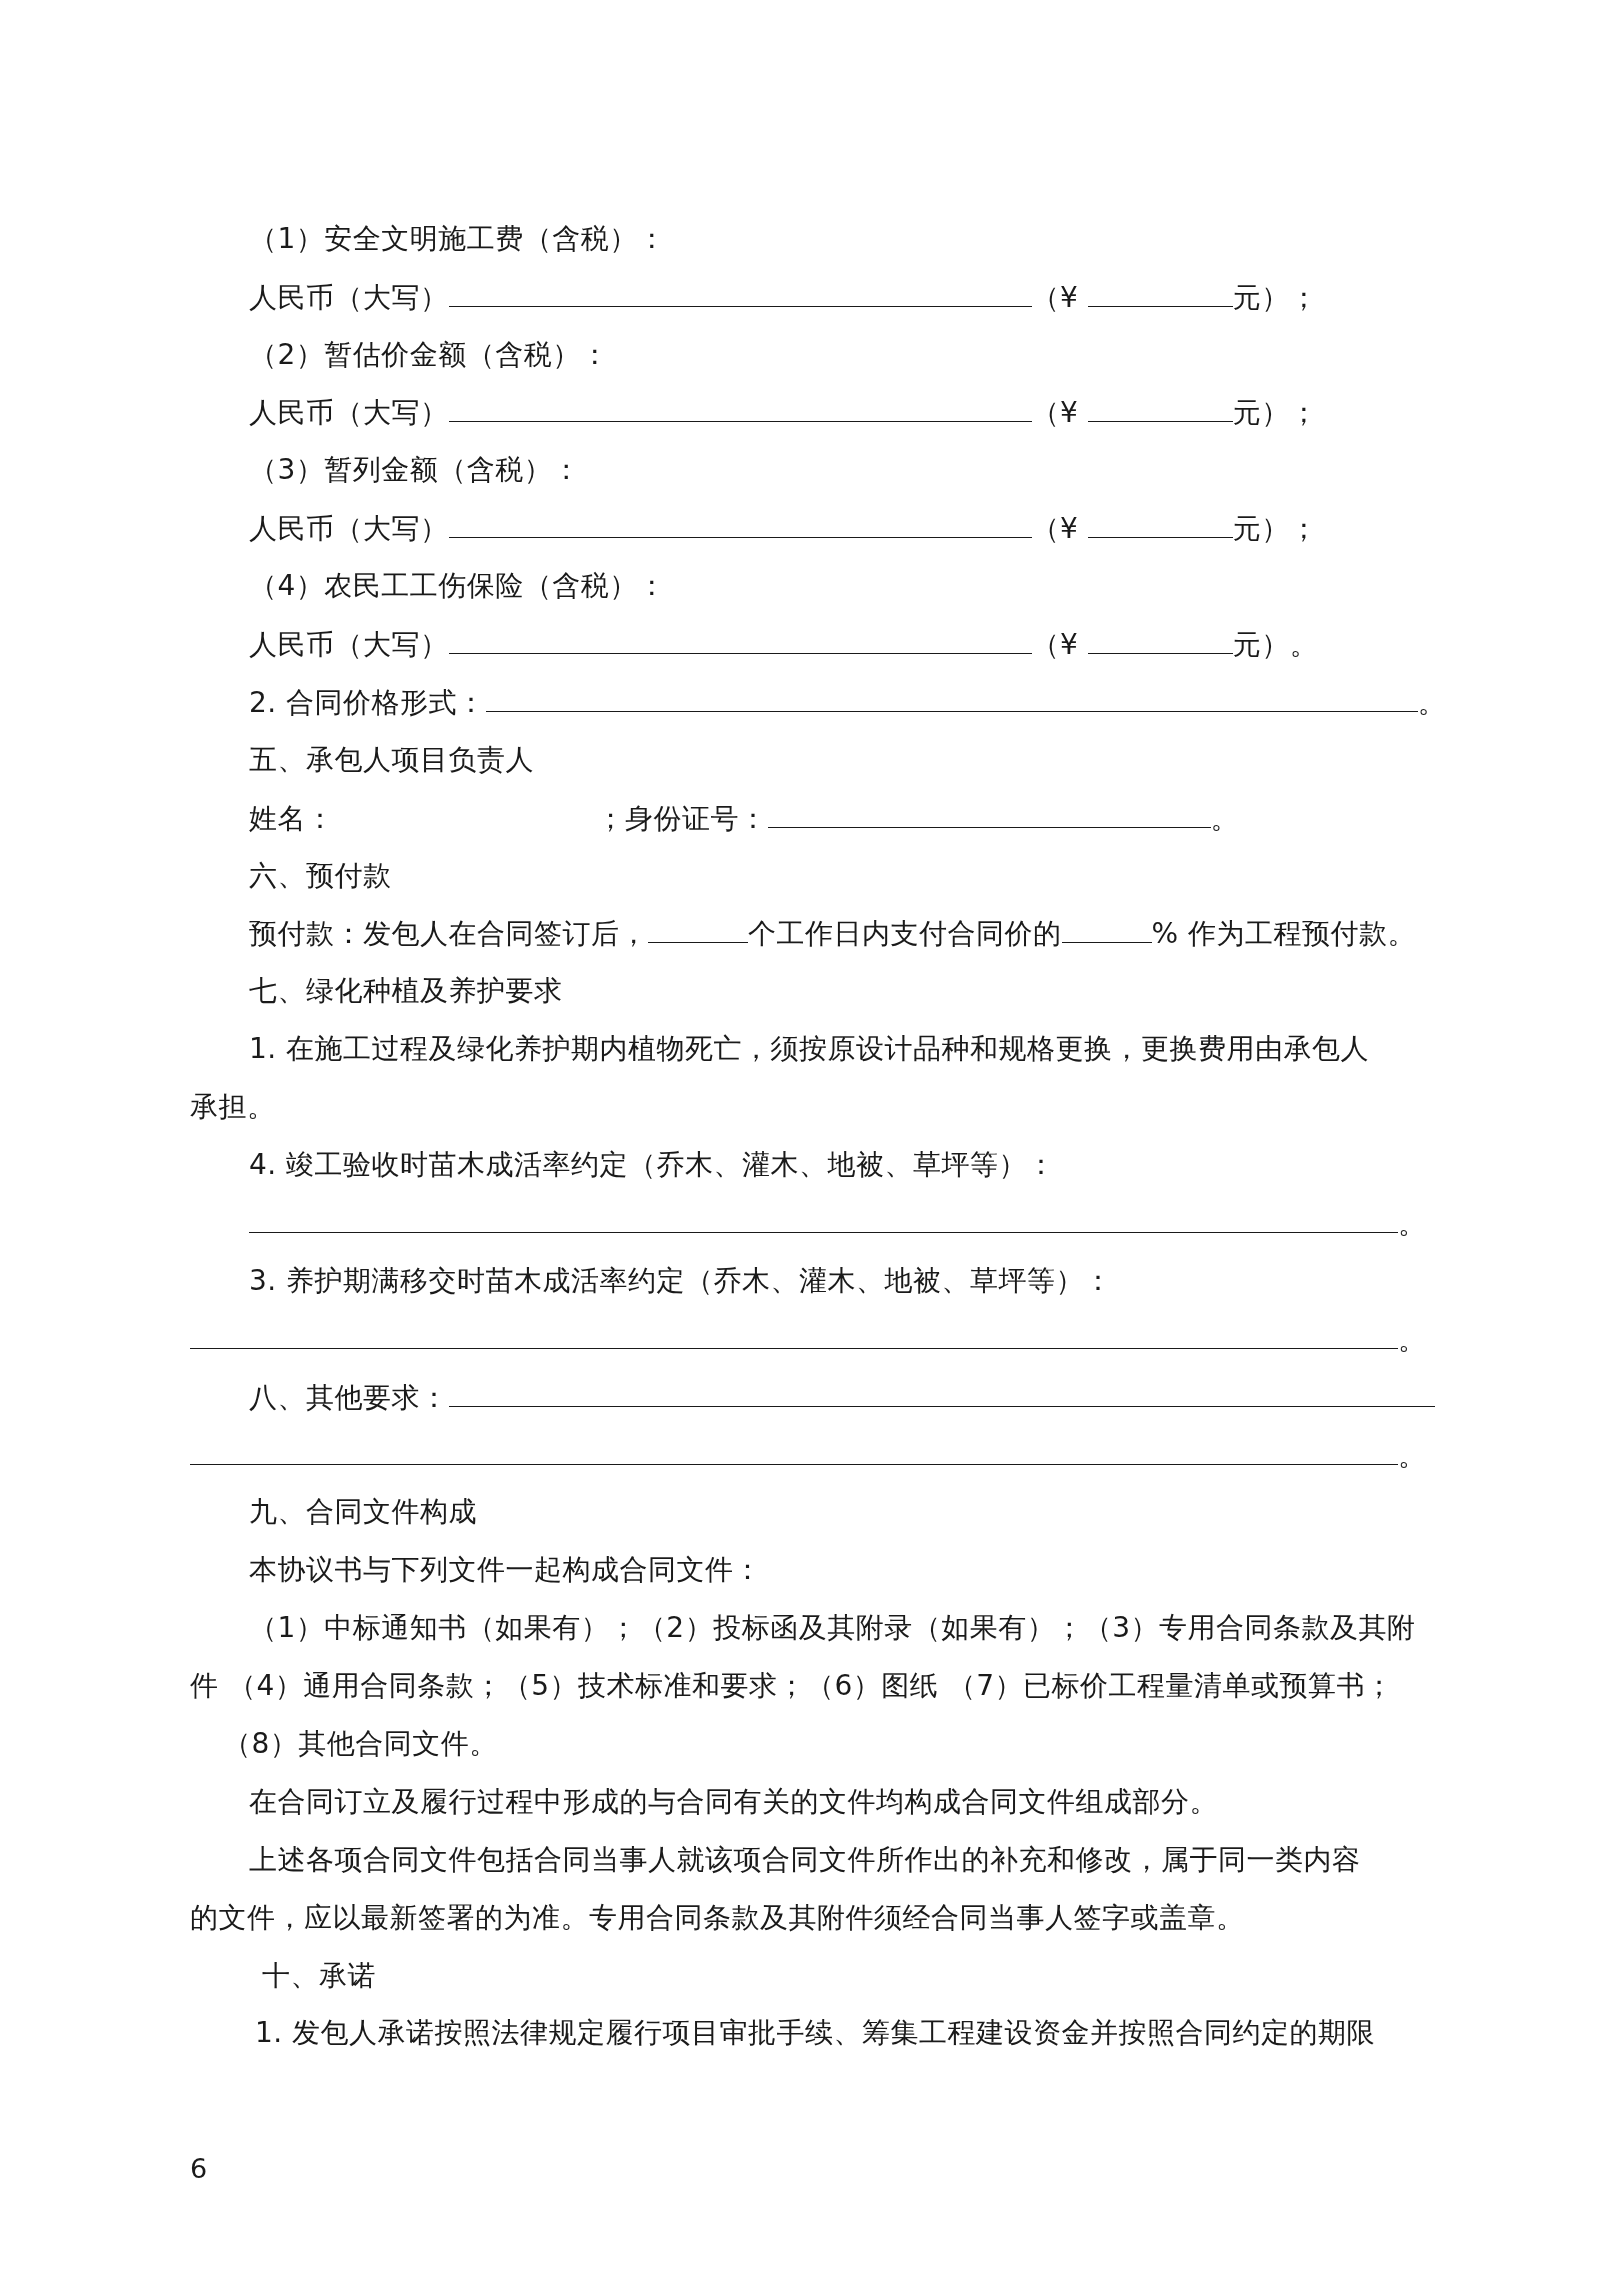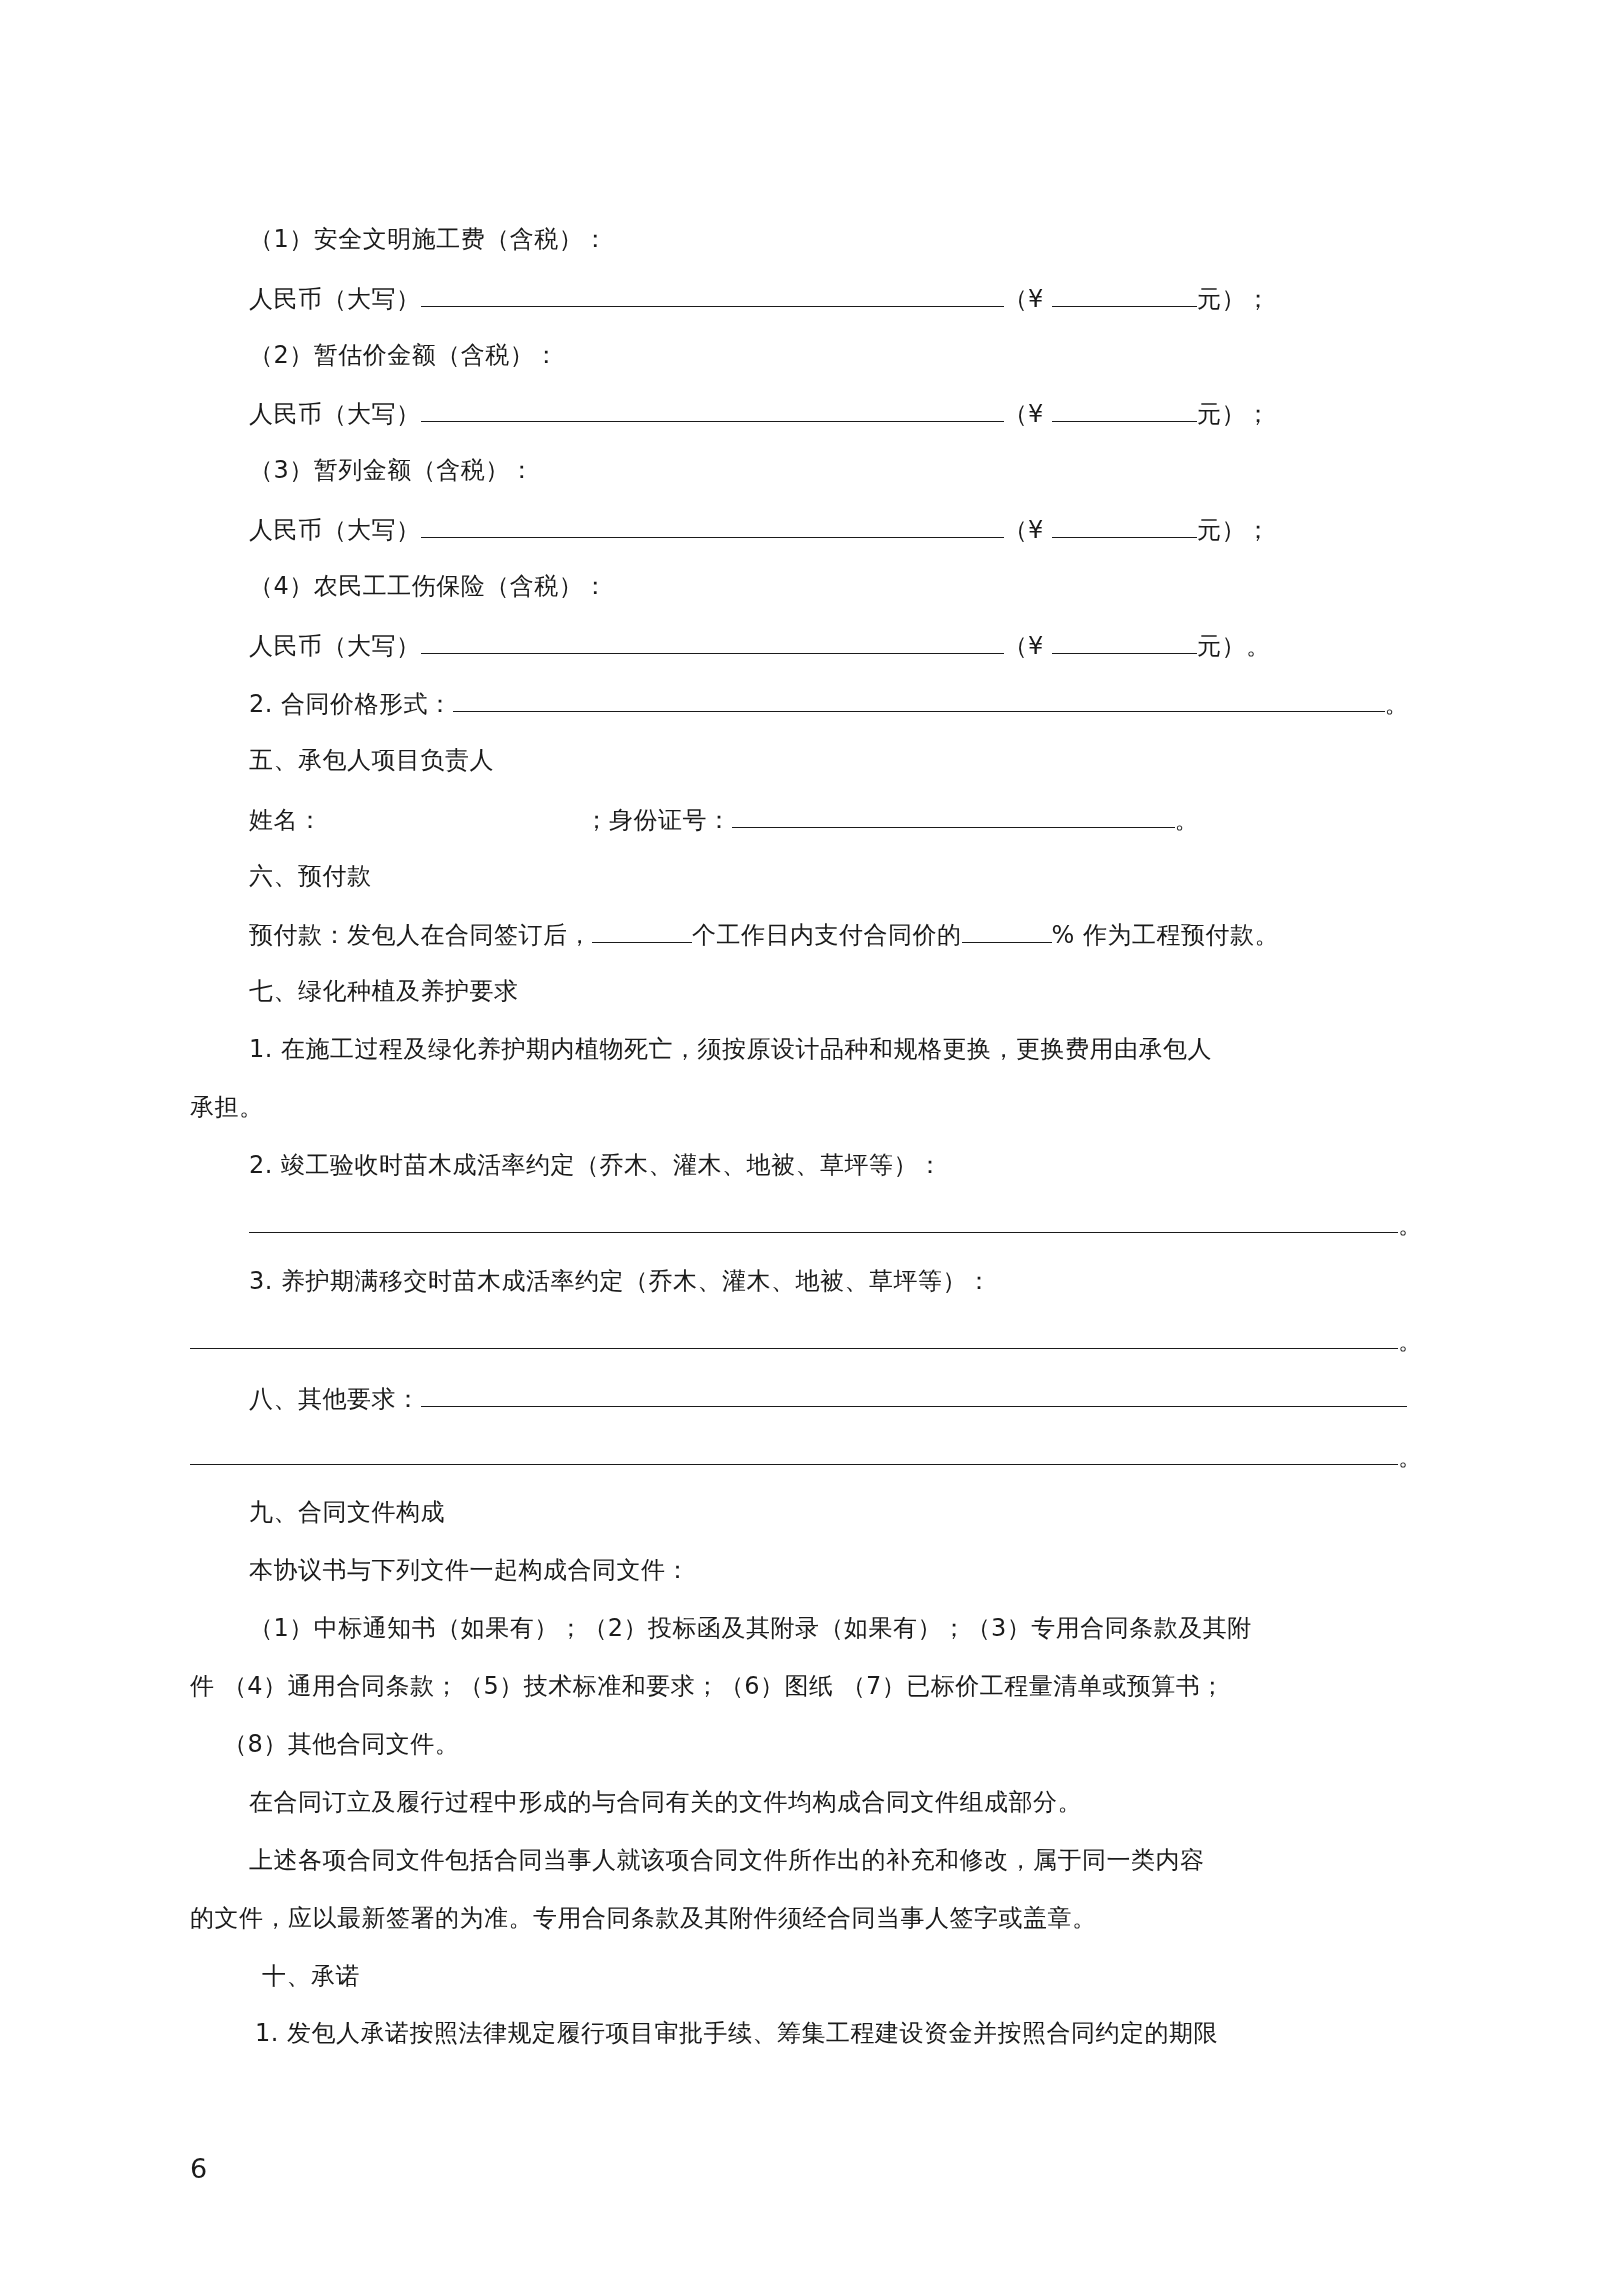--- a/index.html
+++ b/index.html
@@ -1,18 +1,18 @@
 <!DOCTYPE html>
 <html style="font-size:14.5px"><head>
 <meta charset="utf-8">
 <style>
   html, body { margin: 0; padding: 0; background: #ffffff; }
   body { width: 1615px; height: 2285px; position: relative; overflow: hidden;
          font-family: "DejaVu Sans", "Liberation Sans", sans-serif; color: #1a1a1a; }
-  .line { position: absolute; font-size: 24px; line-height: 36px; white-space: nowrap; letter-spacing: 0.5px; }
+  .line { position: absolute; font-size: 28px; line-height: 36px; white-space: nowrap; letter-spacing: 0.5px; }
   .ul { display: inline-block; border-bottom: 1.8px solid #1a1a1a; height: 27px; vertical-align: baseline; }
   .page-num { position: absolute; left: 190px; top: 2153px; font-size: 27px; }
 </style>
 </head>
 <body>
 
 <div class="line" style="left:249px;top:221px;">（1）安全文明施工费（含税）：</div>
 <div class="line" style="left:249px;top:279px;">
   <span>人民币（大写）</span><span class="ul" style="width:583px;"></span><span>（¥</span>&nbsp;<span class="ul" style="width:145px;"></span><span>元）；</span>
 </div>
@@ -42,21 +42,21 @@
 </div>
 
 <div class="line" style="left:249px;top:858px;">六、预付款</div>
 <div class="line" style="left:249px;top:915px;text-align:right;">
   <span>预付款：发包人在合同签订后，</span><span class="ul" style="width:100px;"></span><span>个工作日内支付合同价的</span><span class="ul" style="width:90px;"></span><span>% 作为工程预付款。</span>
 </div>
 
 <div class="line" style="left:249px;top:973px;">七、绿化种植及养护要求</div>
 <div class="line" style="left:249px;top:1031px;">1. 在施工过程及绿化养护期内植物死亡，须按原设计品种和规格更换，更换费用由承包人</div>
 <div class="line" style="left:190px;top:1089px;">承担。</div>
-<div class="line" style="left:249px;top:1147px;">2. 竣工验收时苗木成活率约定（乔木、灌木、地被、草坪等）：</div>
+<div class="line" style="left:249px;top:1147px;">4. 竣工验收时苗木成活率约定（乔木、灌木、地被、草坪等）：</div>
 <div class="line" style="left:249px;top:1205px;">
   <span class="ul" style="width:1149px;"></span><span>。</span>
 </div>
 <div class="line" style="left:249px;top:1263px;">3. 养护期满移交时苗木成活率约定（乔木、灌木、地被、草坪等）：</div>
 <div class="line" style="left:190px;top:1321px;">
   <span class="ul" style="width:1208px;"></span><span>。</span>
 </div>
 
 <div class="line" style="left:249px;top:1379px;">
   <span>八、其他要求：</span><span class="ul" style="width:986px;"></span>

